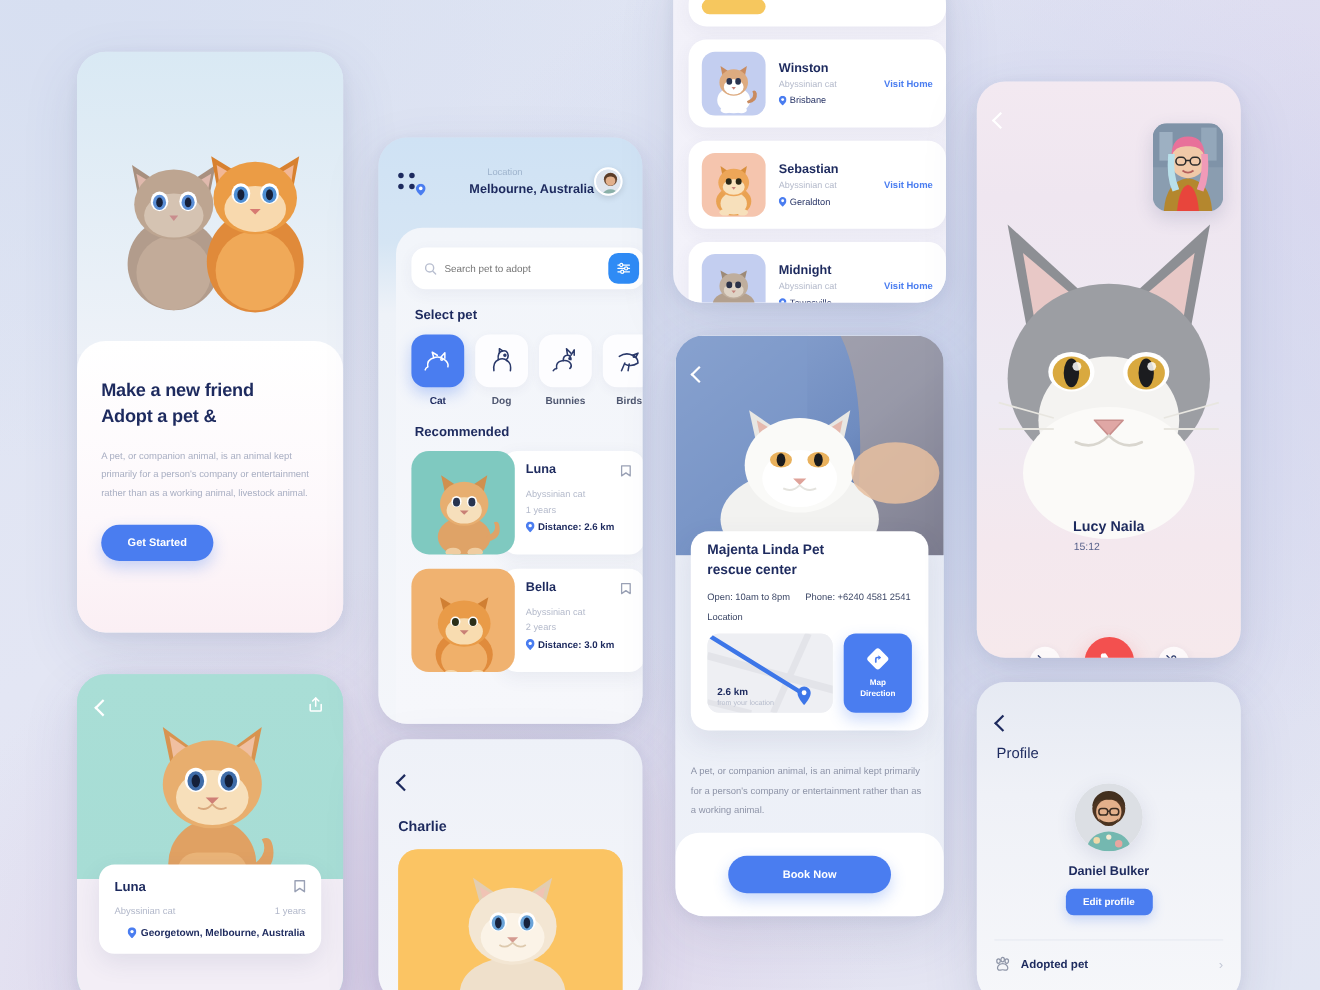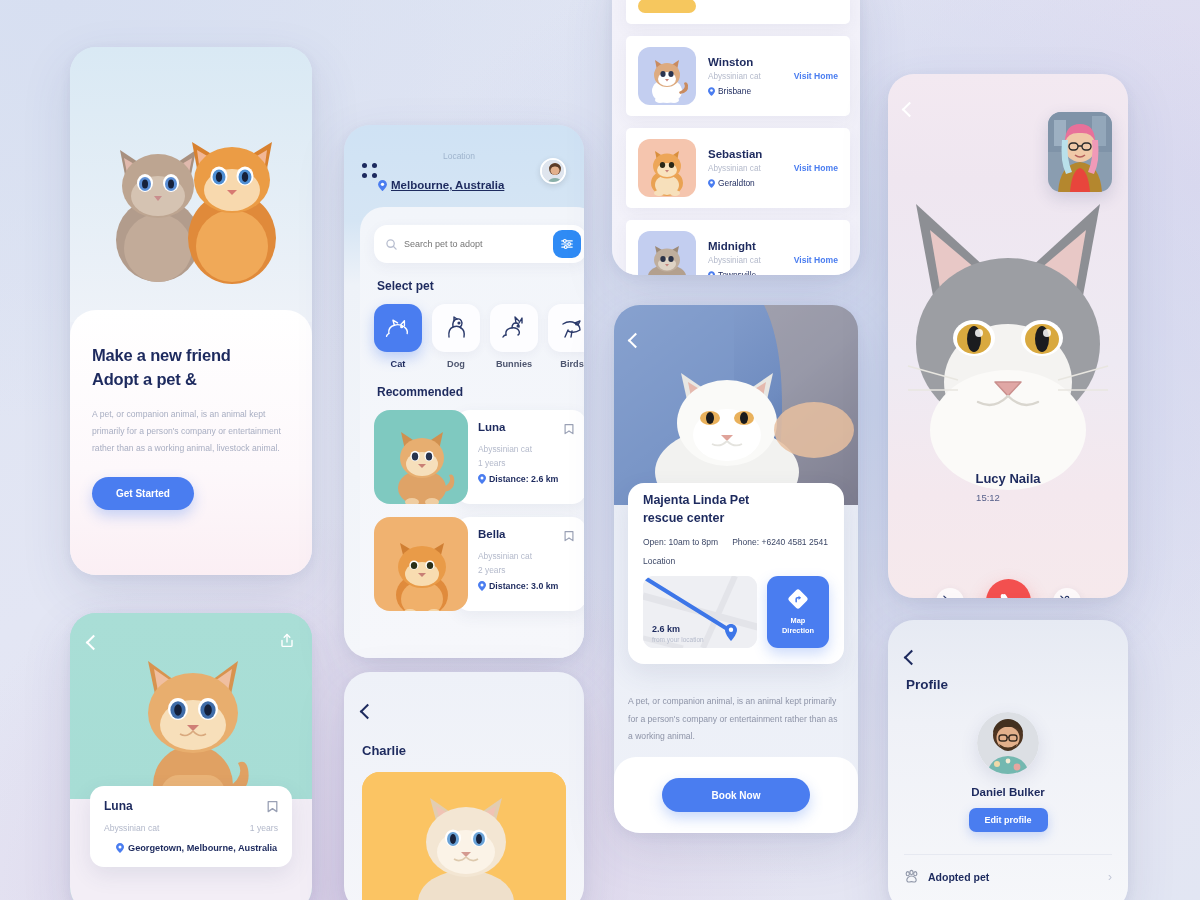--- a/index.html
+++ b/index.html
@@ -52,22 +52,22 @@
 
   
   #home { left: 344px; top: 125px; width: 240px; height: 533px;
           background: linear-gradient(180deg,#cfe2f4 0%,#d5e5f4 18%,#eef2f8 30%,#f4f6fa 100%); }
   .hm-head { padding: 26px 18px 0 18px; display: flex; align-items: center; justify-content: space-between; }
   .hm-grid { width: 16px; height: 16px; display: grid; grid-template-columns: 5px 5px;
              grid-template-rows: 5px 5px; gap: 5px; }
   .hm-grid i { display: block; width: 5px; height: 5px; border-radius: 50%; background: #1d2a5e; }
   .hm-loc-wrap { text-align: center; flex: 1; }
   .hm-loc-label { font-size: 8.5px; color: #9fb4cd; }
-  .hm-loc-val { margin-top: 18px; font-size: 11.5px; font-weight: 700; color: #1d2a5e;
-                display: flex; align-items: center; justify-content: flex-start; gap: 4px; text-decoration: underline; }
+  .hm-loc-val { margin-top: 5px; font-size: 11.5px; font-weight: 700; color: #1d2a5e;
+                display: flex; align-items: center; justify-content: space-between; gap: 4px; }
   .hm-avatar { width: 26px; height: 26px; border-radius: 50%; overflow: hidden;
                border: 2px solid #fff; box-shadow: 0 2px 6px rgba(0,0,0,.12); }
   .hm-sheet { position: absolute; left: 16px; top: 82px; width: 240px; height: 451px;
               background: linear-gradient(180deg,#f2f5fa 0%,#f6f7fb 100%);
               border-radius: 24px 24px 0 0; padding: 18px 14px 0 14px; }
   .hm-search { display: flex; align-items: center; background: #fff; border-radius: 13px;
                height: 38px; padding: 0 5px 0 12px; box-shadow: 0 4px 14px rgba(60,70,120,.06); }
   .hm-search input { border: none; outline: none; flex: 1; font-size: 9px; color: #9aa1b5;
                      font-family: "Liberation Sans", sans-serif; background: transparent; margin-left: 7px; }
   .hm-filter { width: 28px; height: 28px; border-radius: 9px; background: #2f8bf5;
@@ -97,21 +97,21 @@
   #charlie { left: 344px; top: 672px; width: 240px; height: 240px;
              background: linear-gradient(180deg,#eef1f8 0%,#f5f6fa 100%); }
   .ch-back { padding: 34px 0 0 18px; }
   .ch-title { margin: 26px 0 0 18px; font-size: 13px; font-weight: 700; color: #1d2a5e; }
   .ch-photo { margin: 14px 18px 0 18px; height: 160px; border-radius: 18px;
               background: #fbc463; position: relative; overflow: hidden; }
 
   
   #petlist { left: 612px; top: -36px; width: 248px; height: 311px;
              background: linear-gradient(180deg,#f2f1f9 0%,#f3f2fa 100%); border-radius: 26px; }
-  .pl-item { margin: 0 10px 12px 14px; background: #fff; border-radius: 5px;
+  .pl-item { margin: 0 0 12px 14px; background: #fff; border-radius: 16px;
              padding: 11px 12px; display: flex; align-items: center;
              box-shadow: 0 5px 16px rgba(60,70,120,.06); }
   .pl-thumb { width: 58px; height: 58px; border-radius: 12px; flex: 0 0 58px;
               overflow: hidden; position: relative; }
   .pl-mid { flex: 1; margin-left: 12px; }
   .pl-name { font-size: 11.5px; font-weight: 700; color: #1d2a5e; }
   .pl-sub { margin-top: 4px; font-size: 8.2px; color: #b4bacb; }
   .pl-loc { margin-top: 5px; font-size: 8.4px; color: #1d2a5e; font-weight: 500;
             display: flex; align-items: center; gap: 3px; }
   .pl-link { font-size: 8.6px; color: #4a7df0; font-weight: 600; cursor: pointer; }
@@ -162,21 +162,21 @@
            display: flex; align-items: center; justify-content: center; cursor: pointer;
            box-shadow: 0 3px 9px rgba(60,70,120,.10); }
   .cl-end { width: 45px; height: 45px; border-radius: 50%; background: #f3504f;
             display: flex; align-items: center; justify-content: center; cursor: pointer;
             box-shadow: 0 8px 18px rgba(243,80,79,.35); }
 
   
   #profile { left: 888px; top: 620px; width: 240px; height: 292px;
              background: linear-gradient(180deg,#e6eaf3 0%,#eff1f7 35%,#f6f7fa 100%); }
   .pf-back { padding: 32px 0 0 18px; }
-  .pf-title { margin: 14px 0 0 18px; font-size: 13.5px; font-weight: 700; color: #1d2a5e; }
+  .pf-title { margin: 14px 0 0 18px; font-size: 13.5px; font-weight: 400; color: #1d2a5e; }
   .pf-avatar { margin: 20px auto 0 auto; width: 62px; height: 62px; border-radius: 50%;
                overflow: hidden; box-shadow: 0 6px 18px rgba(60,70,120,.13); }
   .pf-name { margin-top: 12px; text-align: center; font-size: 11.5px; font-weight: 700; color: #1d2a5e; }
   .pf-edit { display: block; margin: 10px auto 0 auto; background: #4a7df0; color: #fff;
              border: none; border-radius: 7px; padding: 7px 16px; font-size: 9px; font-weight: 600;
              cursor: pointer; font-family: "Liberation Sans", sans-serif;
              box-shadow: 0 4px 11px rgba(74,125,240,.28); }
   .pf-row { margin: 22px 16px 0 16px; display: flex; align-items: center; gap: 9px;
             padding-top: 14px; border-top: 1px solid #e6e9f1; cursor: pointer; }
   .pf-rowlb { flex: 1; font-size: 10.5px; font-weight: 600; color: #1d2a5e; }

